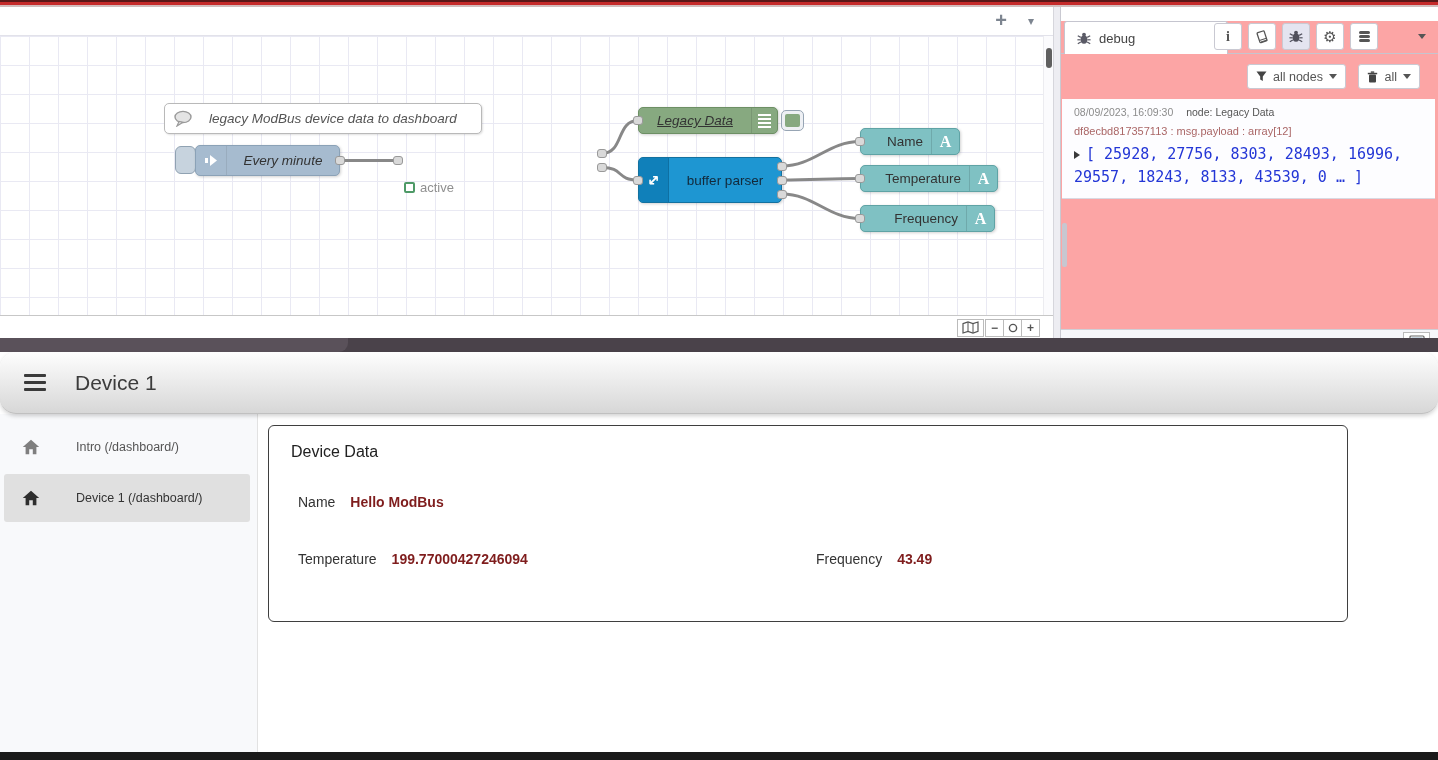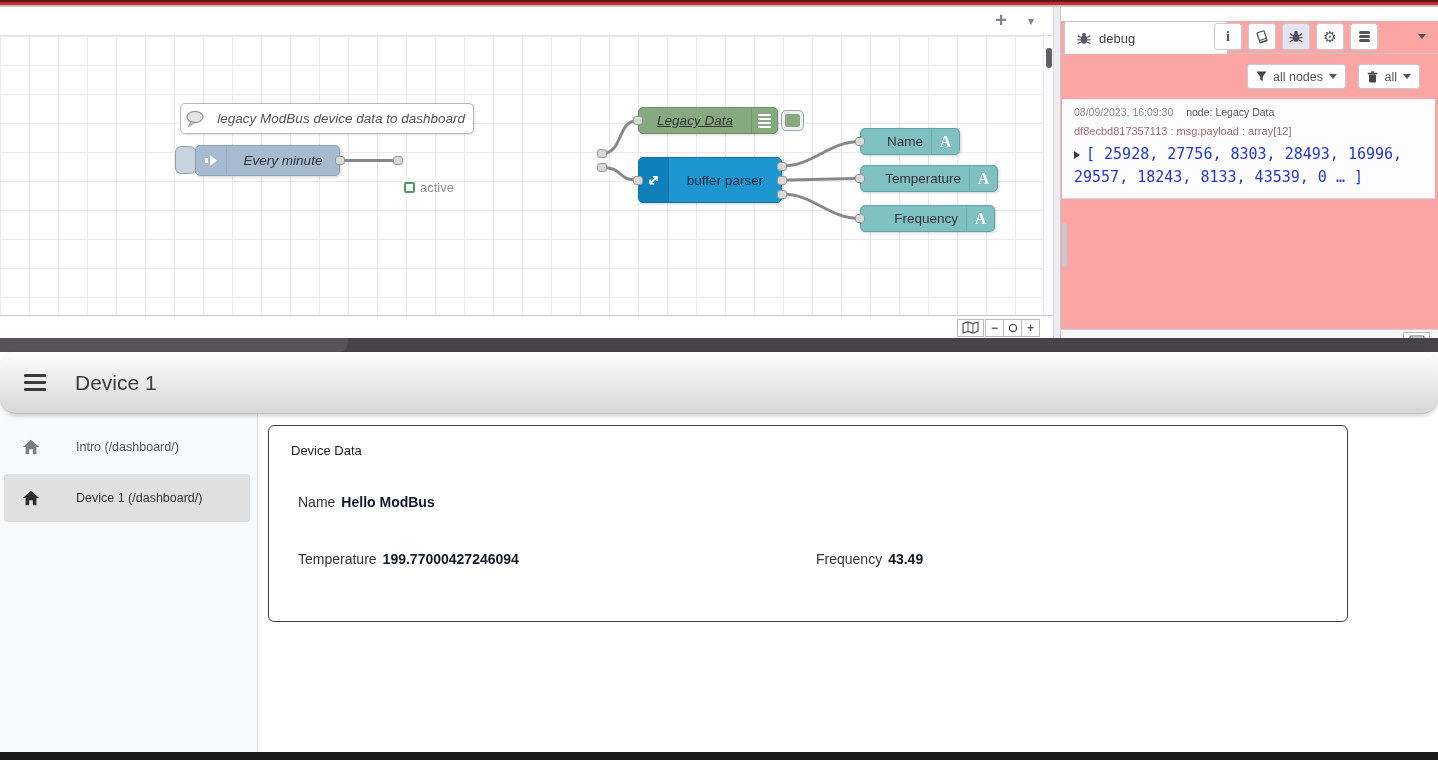--- a/index.html
+++ b/index.html
@@ -97,23 +97,23 @@
   .dash-title { position:absolute; left:75px; top:19px; font-size:21px; color:#3c3c3c; }
   .dash-body { position:absolute; left:0; top:62px; width:100%; height:338px; }
   .dash-nav { position:absolute; left:0; top:0; width:258px; height:338px; background:#f8f9fb; border-right:1px solid #e2e2e2; }
   .nav-item { position:absolute; left:4px; width:246px; height:48px; border-radius:3px; display:flex; align-items:center; cursor:pointer; }
   .nav-item.active { background:#e0e0e0; }
   .nav-item .home { margin-left:18px; }
   .nav-item span { margin-left:36px; font-size:12.5px; color:#555; }
   .nav-item.active span { color:#333; }
   .dash-main { position:absolute; left:258px; top:0; width:1180px; height:338px; background:#fff; }
   .card { position:absolute; left:10px; top:11px; width:1080px; height:197px; background:#fff; border:1.5px solid #3f3f3f; border-radius:6px; }
-  .card-title { position:absolute; left:22px; top:17px; font-size:13px; color:#212121; }
+  .card-title { position:absolute; left:22px; top:17px; font-size:16px; color:#212121; }
   .field { position:absolute; display:flex; align-items:baseline; font-size:14px; color:#333; }
-  .field b { margin-left:6px; color:#0f172a; }
+  .field b { margin-left:15px; color:#7f1d1d; }
   .field-name { left:29px; top:68px; }
   .field-temp { left:29px; top:125px; }
   .field-freq { left:547px; top:125px; }
 
   .bottombar { position:absolute; left:0; top:752px; width:100%; height:8px; background:#1a1a1a; }
 
   svg { display:block; }
 </style>
 </head>
 <body>
@@ -132,21 +132,21 @@
   <div class="canvas">
     <svg class="wires" width="1043" height="279">
       <path d="M340,124.5 C360,124.5 378,124.5 398,124.5" stroke="#888" stroke-width="3" fill="none" stroke-linecap="round"></path>
       <path d="M602,117.5 C624,117.5 616,84.5 638,84.5" stroke="#888" stroke-width="3" fill="none" stroke-linecap="round"></path>
       <path d="M602,131.5 C624,131.5 616,144 638,144" stroke="#888" stroke-width="3" fill="none" stroke-linecap="round"></path>
       <path d="M782,130 C814,130 828,105.5 860,105.5" stroke="#888" stroke-width="3" fill="none" stroke-linecap="round"></path>
       <path d="M782,144 C814,144 828,142.5 860,142.5" stroke="#888" stroke-width="3" fill="none" stroke-linecap="round"></path>
       <path d="M782,158 C814,158 828,182.5 860,182.5" stroke="#888" stroke-width="3" fill="none" stroke-linecap="round"></path>
     </svg>
 
-    <div class="node comment-node" style="left:180px; top:67px; width:294px; height:31px;text-align:center;">
+    <div class="node comment-node" style="left:164px; top:67px; width:318px; height:31px;text-align:center;">
       <div class="icon-cell" style="width:36px;">
         <svg width="21" height="17" viewBox="0 0 21 17">
             <ellipse cx="10" cy="7" rx="8" ry="5.6" fill="#e4e4e4" stroke="#9a9a9a" stroke-width="1.4"></ellipse>
             <path d="M6,11.5 L4,16 L10,12.2 Z" fill="#e4e4e4" stroke="#9a9a9a" stroke-width="1.2"></path>
           </svg>
       </div>
       <div class="node-label" style="justify-content:flex-start;">legacy ModBus device data to dashboard</div>
     </div>
 
     <div class="inject-btn" style="left:175px; top:110px; width:21px; height:28px;"></div>

